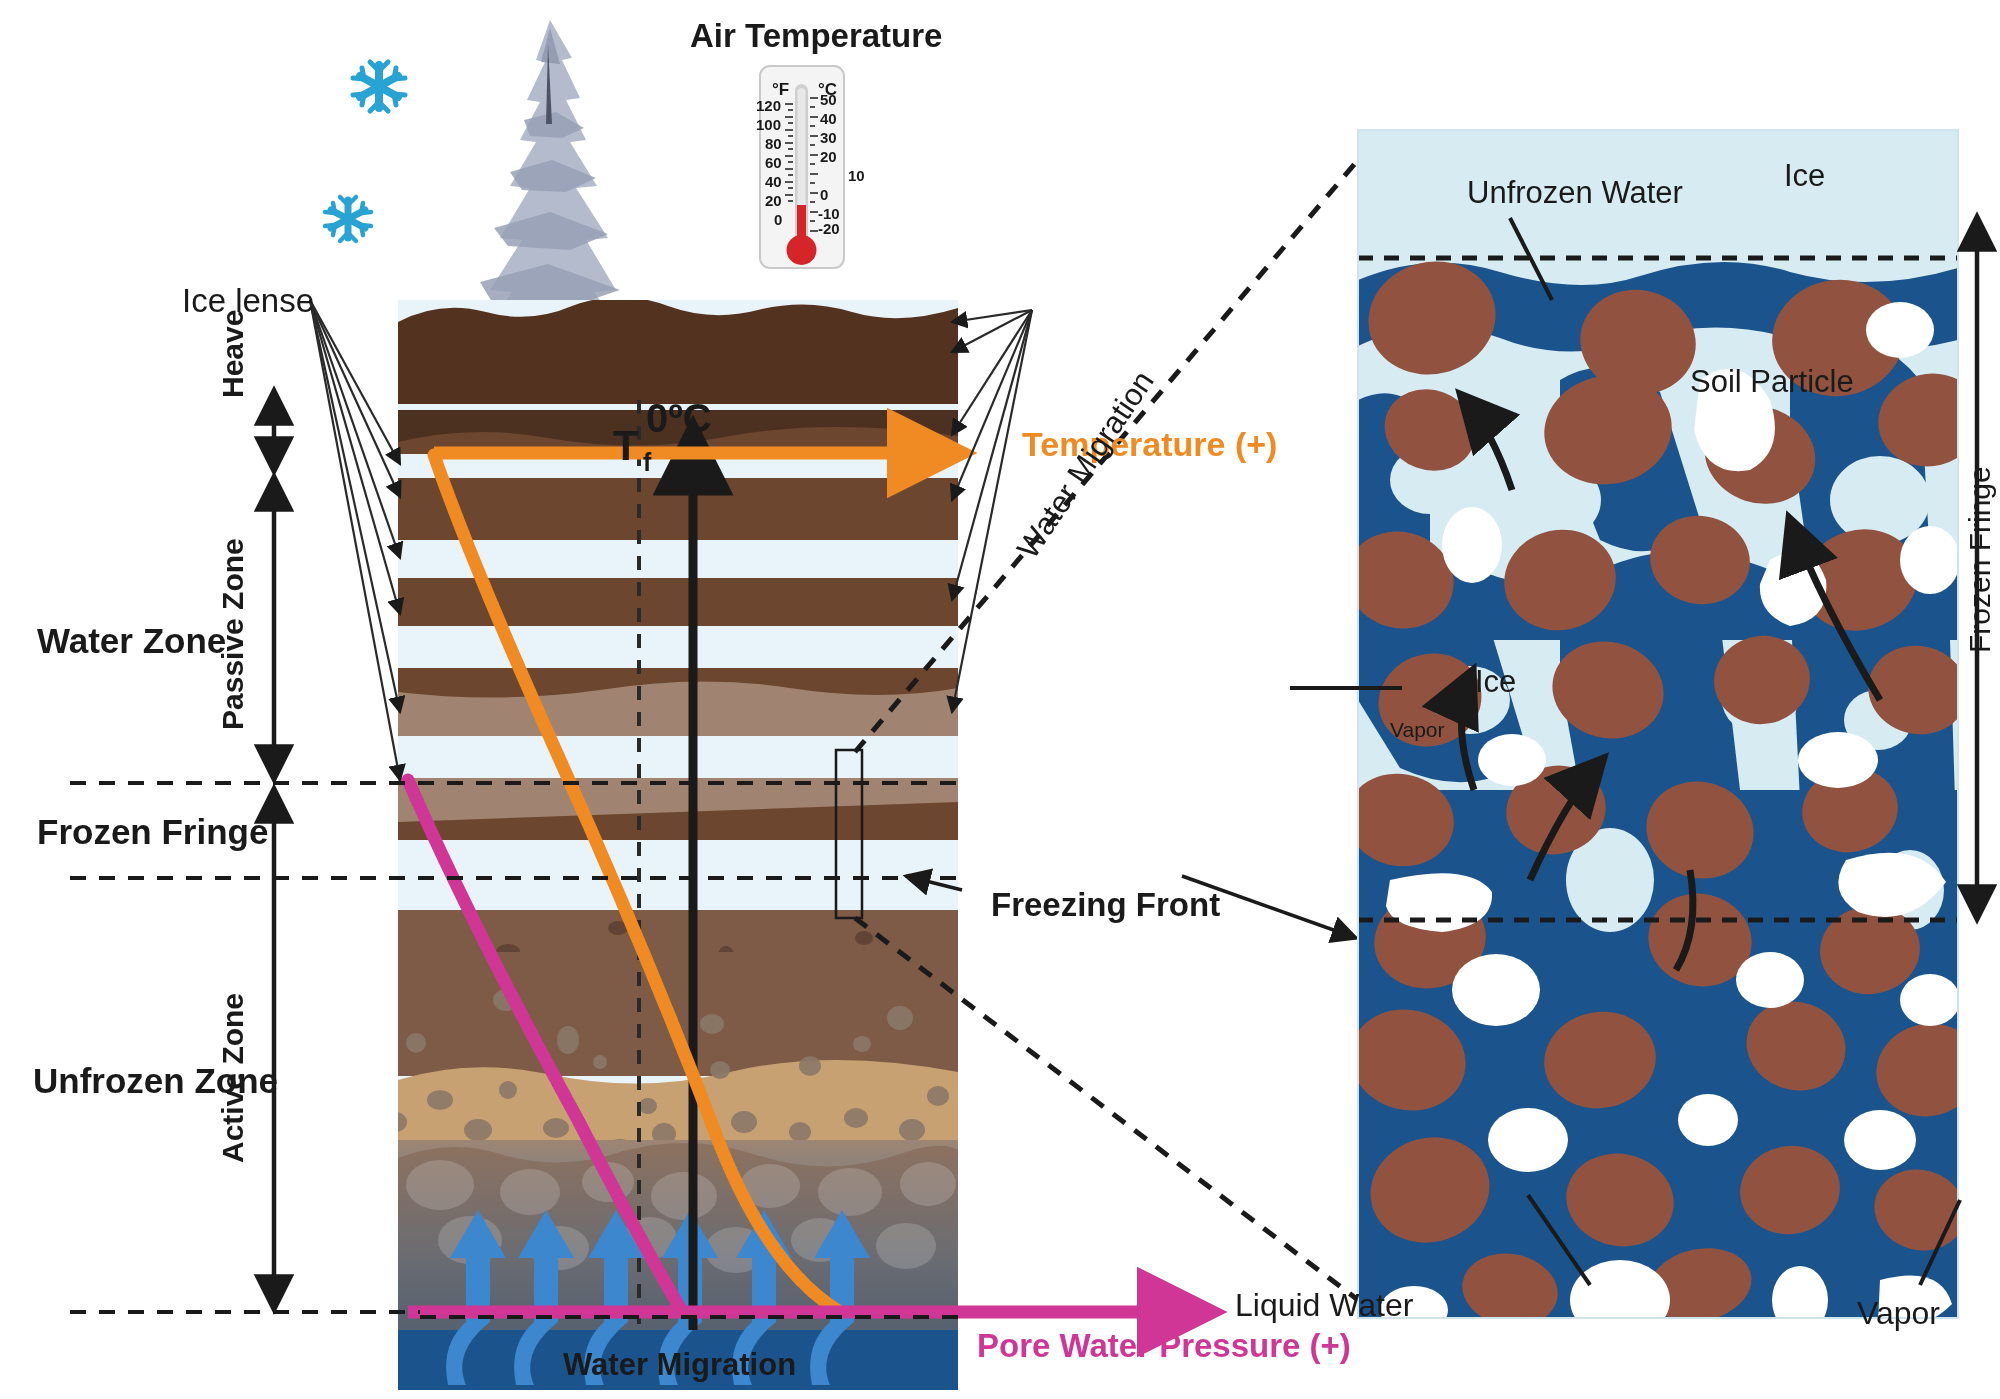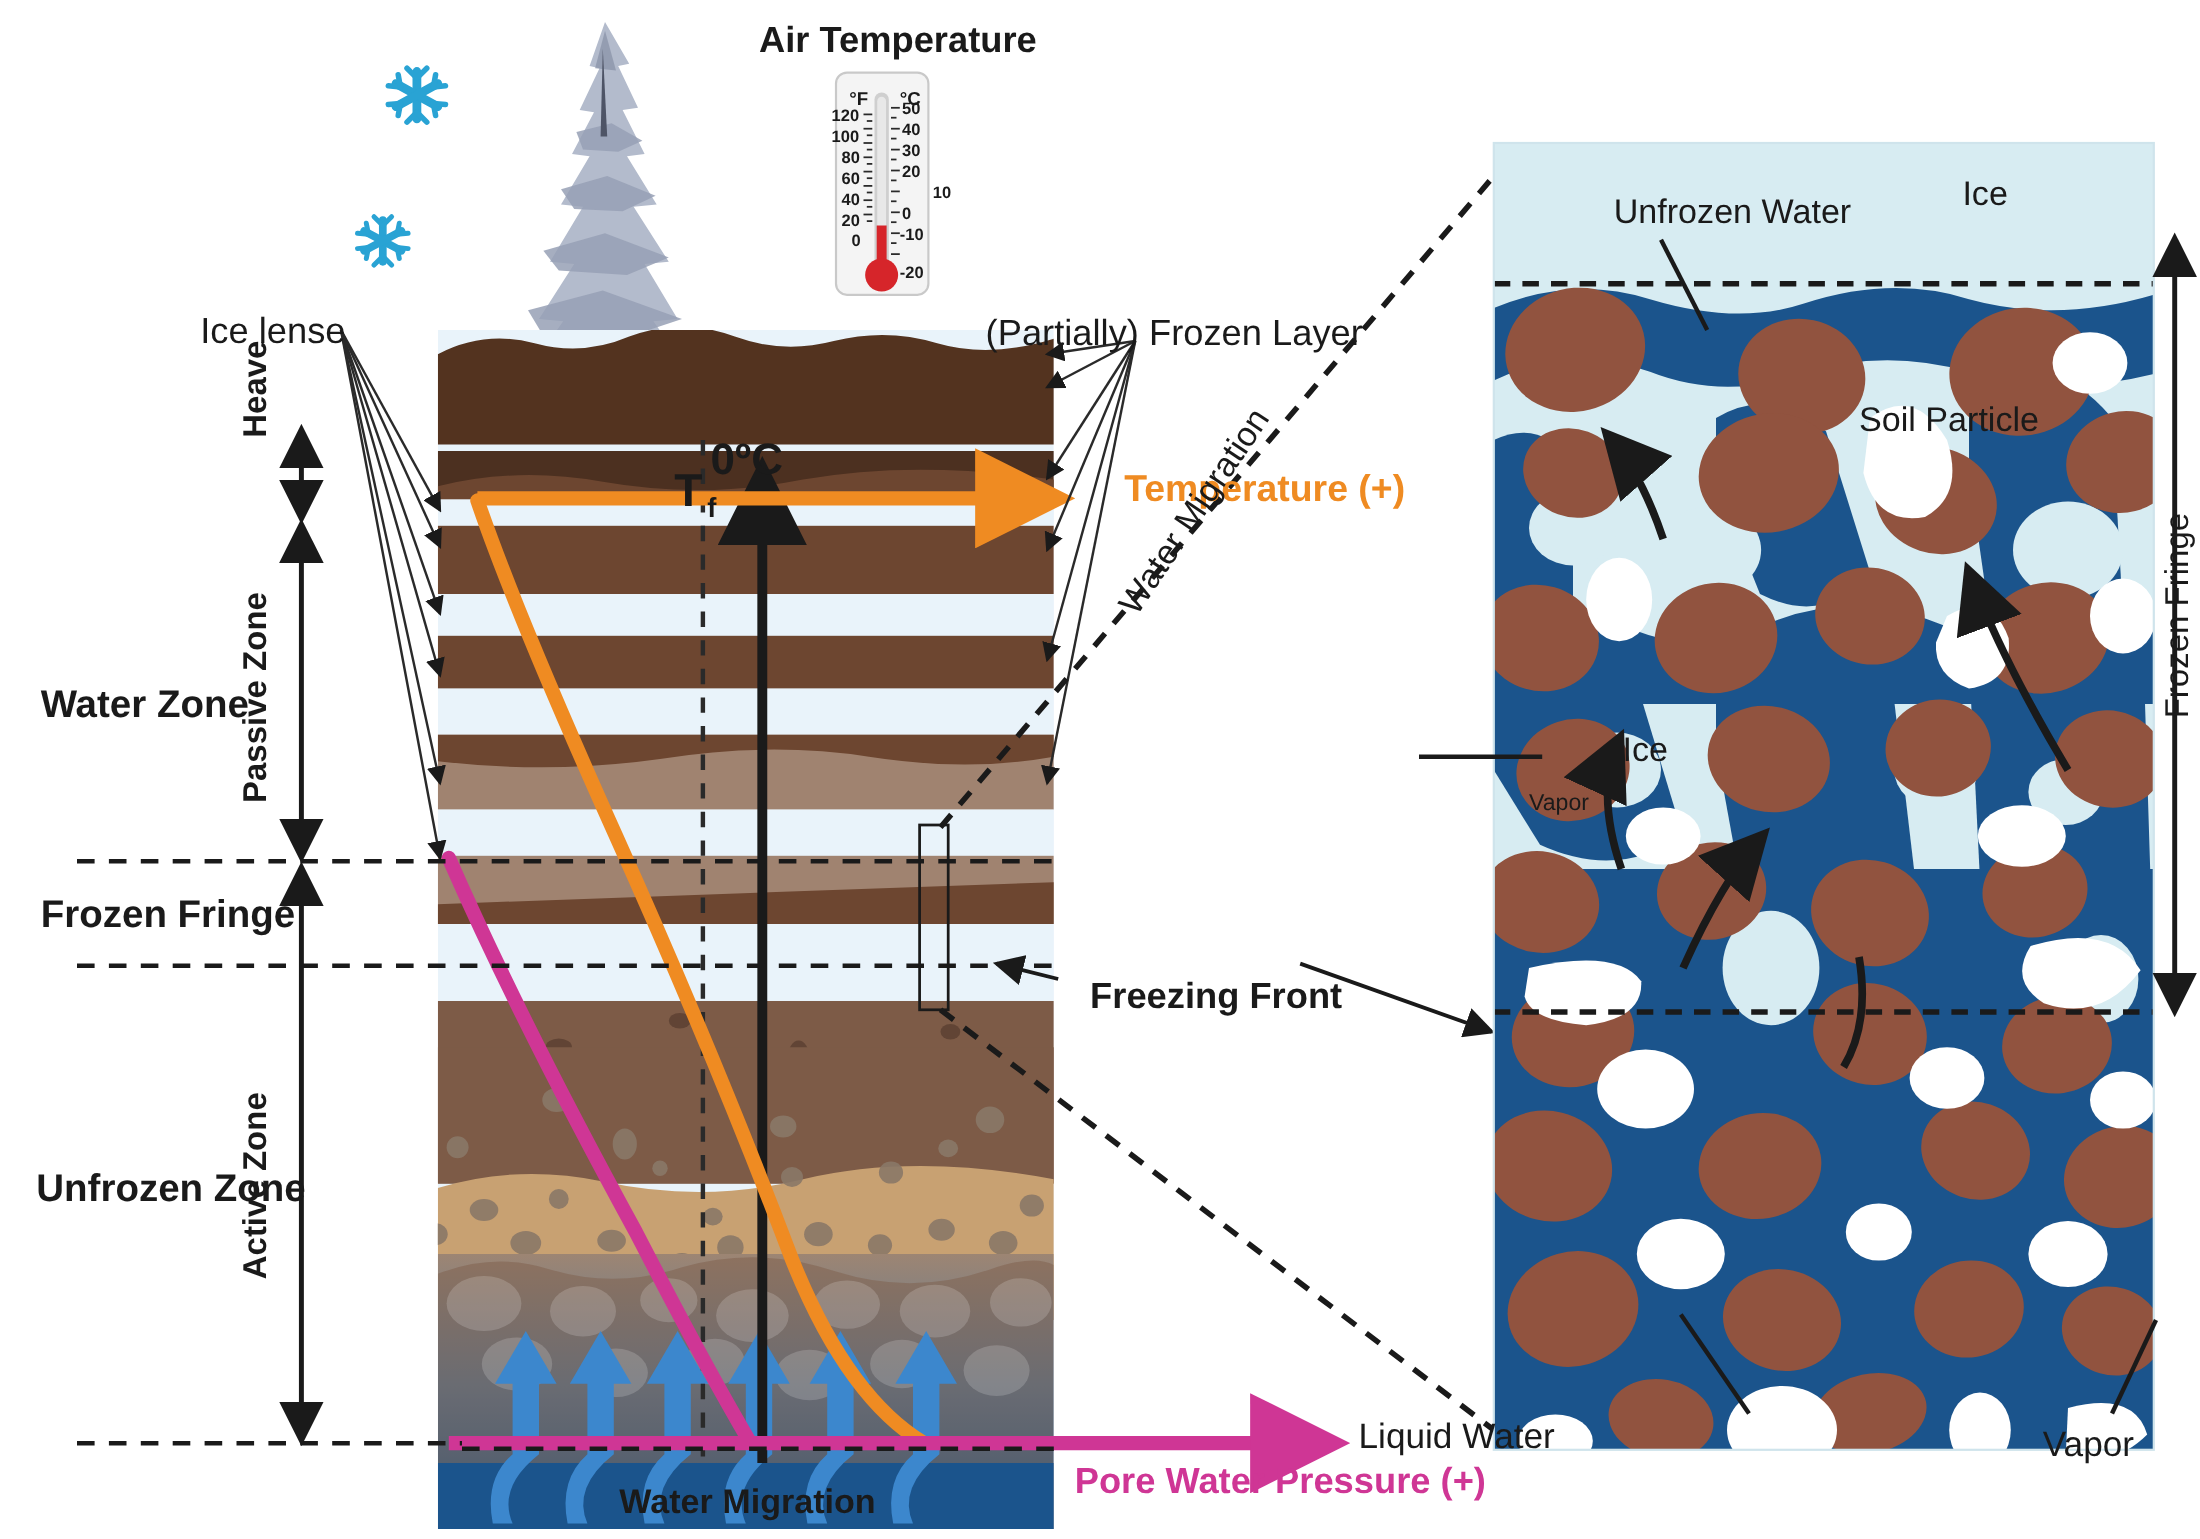--- a/index.html
+++ b/index.html
@@ -426,25 +426,24 @@
 <div class="lbl bold" style="left:765px;top:173px;font-size:15px;">40</div>
 <div class="lbl bold" style="left:765px;top:192px;font-size:15px;">20</div>
 <div class="lbl bold" style="left:774px;top:211px;font-size:15px;">0</div>
 <div class="lbl bold" style="left:820px;top:91px;font-size:15px;">50</div>
 <div class="lbl bold" style="left:820px;top:110px;font-size:15px;">40</div>
 <div class="lbl bold" style="left:820px;top:129px;font-size:15px;">30</div>
 <div class="lbl bold" style="left:820px;top:148px;font-size:15px;">20</div>
 <div class="lbl bold" style="left:820px;top:167px;font-size:15px;margin-left:28px;">10</div>
 <div class="lbl bold" style="left:820px;top:186px;font-size:15px;">0</div>
 <div class="lbl bold" style="left:818px;top:205px;font-size:15px;">-10</div>
-<div class="lbl bold" style="left:818px;top:240px;font-size:15px;">-20</div>
+<div class="lbl bold" style="left:818px;top:220px;font-size:15px;">-20</div>
 
 <div class="lbl" style="left:182px;top:282px;font-size:33px;">Ice lense</div>
 
-<div class="lbl" style="left:896px;top:284px;font-size:33px;">(Partially) Frozen Layer</div>
 
 <div class="lbl bold" style="left:1022px;top:425px;font-size:34px;color:#ef8b22;">Temperature (+)</div>
 
 <div class="lbl bold" style="left:37px;top:621px;font-size:35px;">Water Zone</div>
 <div class="lbl bold" style="left:37px;top:812px;font-size:35px;">Frozen Fringe</div>
 <div class="lbl bold" style="left:33px;top:1061px;font-size:35px;">Unfrozen Zone</div>
 
 <div class="lbl bold" style="left:216px;top:398px;font-size:30px;
      transform:rotate(-90deg);transform-origin:left top;">Heave</div>
 <div class="lbl bold" style="left:216px;top:730px;font-size:30px;

